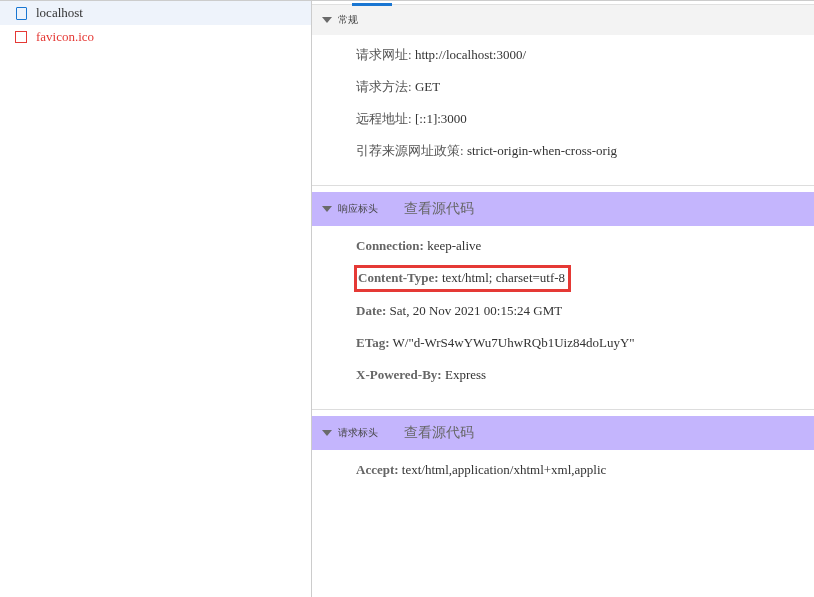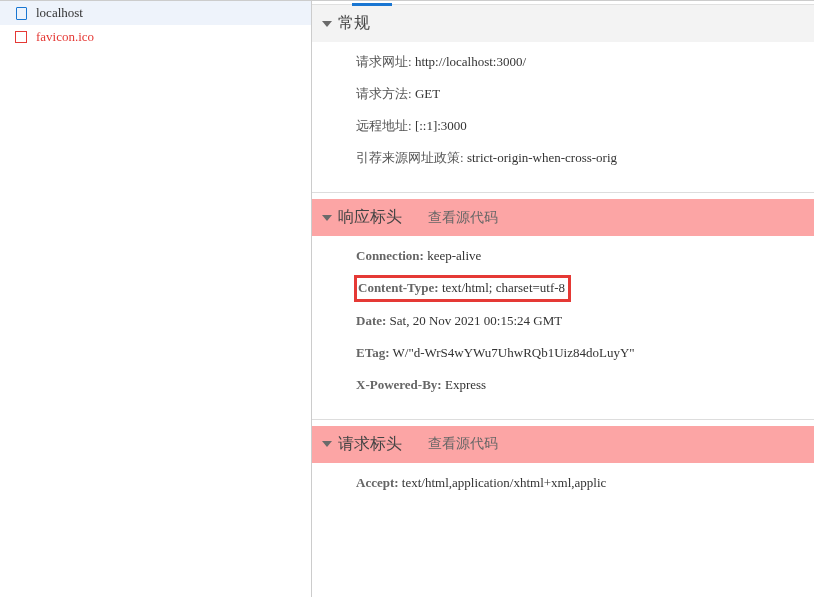--- a/index.html
+++ b/index.html
@@ -11,23 +11,23 @@
     .req-item .ico { width:14px; height:14px; margin-right:8px; display:flex; align-items:center; justify-content:center; }
     .ico-doc { border:1.5px solid #1976d2; border-radius:1px; width:11px; height:13px; position:relative; }
     .ico-missing { border:1.5px solid #e53935; width:12px; height:12px; }
     .lbl-localhost { color:#333; }
     .lbl-favicon { color:#e53935; }
     .details { flex:1; border-top:1px solid #ccc; background:#fff; overflow:hidden; position:relative; }
     .tabstrip { height:4px; background:#fff; border-bottom:1px solid #e0e0e0; position:relative; }
     .tabstrip .ind { position:absolute; left:40px; width:40px; height:3px; background:#1976d2; top:2px; }
     .section { border-bottom:1px solid #ddd; }
     .sec-header { display:flex; align-items:center; padding:8px 10px; background:#f3f3f3; cursor:pointer; }
-    .sec-header.plain { background:#fca5a5; margin-top:6px; }
+    .sec-header.plain { background:#c4b5fd; margin-top:6px; }
     .tri { width:0; height:0; border-left:5px solid transparent; border-right:5px solid transparent; border-top:6px solid #6a6a6a; margin-right:6px; }
-    .sec-title { color:#444; font-weight:500; font-size:16px; }
+    .sec-title { color:#444; font-weight:500; font-size:10px; }
     .view-src { margin-left:26px; color:#666; font-size:14px; }
     .kv-list { padding:4px 0 18px 40px; }
     .kv { padding:5px 4px; line-height:1.7; }
     .kv .k { color:#555; font-weight:500; }
     .kv .k.bold { color:#666; font-weight:700; }
     .kv .v { color:#333; }
     .dot { display:inline-block; width:12px; height:12px; border-radius:50%; background:radial-gradient(circle at 35% 35%,#5fdc5f,#1a9c1a); vertical-align:-1px; margin:0 3px 0 2px; }
     .hl { outline:3px solid #e53935; outline-offset:-1px; display:inline-block; padding:0 4px 0 2px; }
     .nowrap { white-space:nowrap; position:relative; }
     .nowrap.fade::after { content:""; position:absolute; right:0; top:0; bottom:0; width:6px; background:linear-gradient(90deg, rgba(255,255,255,0), #fff); }

